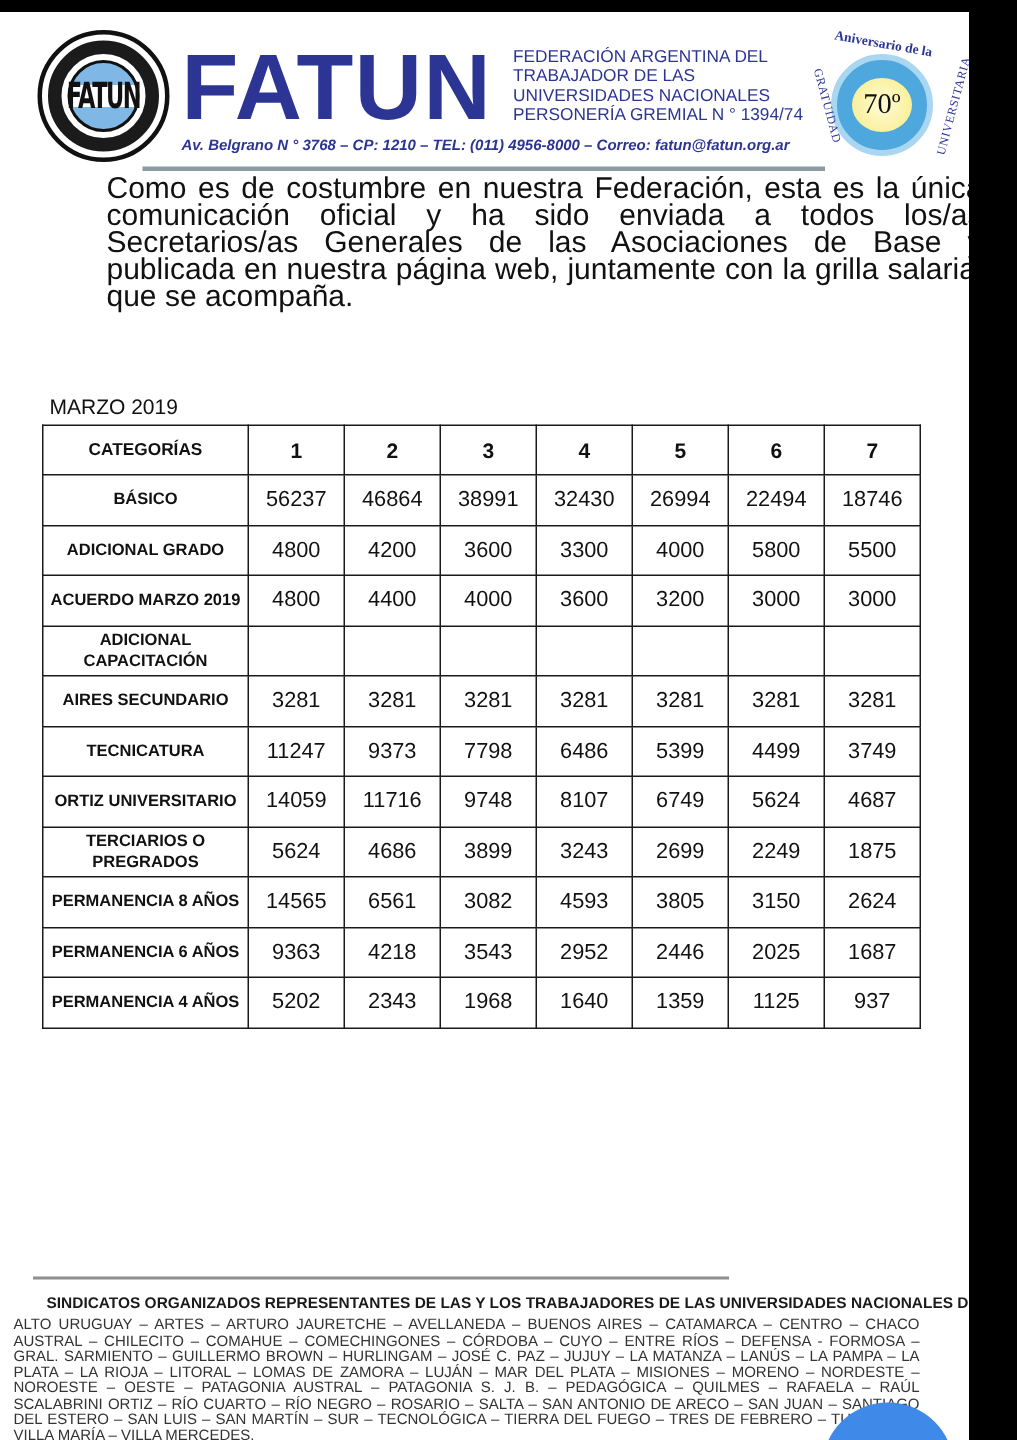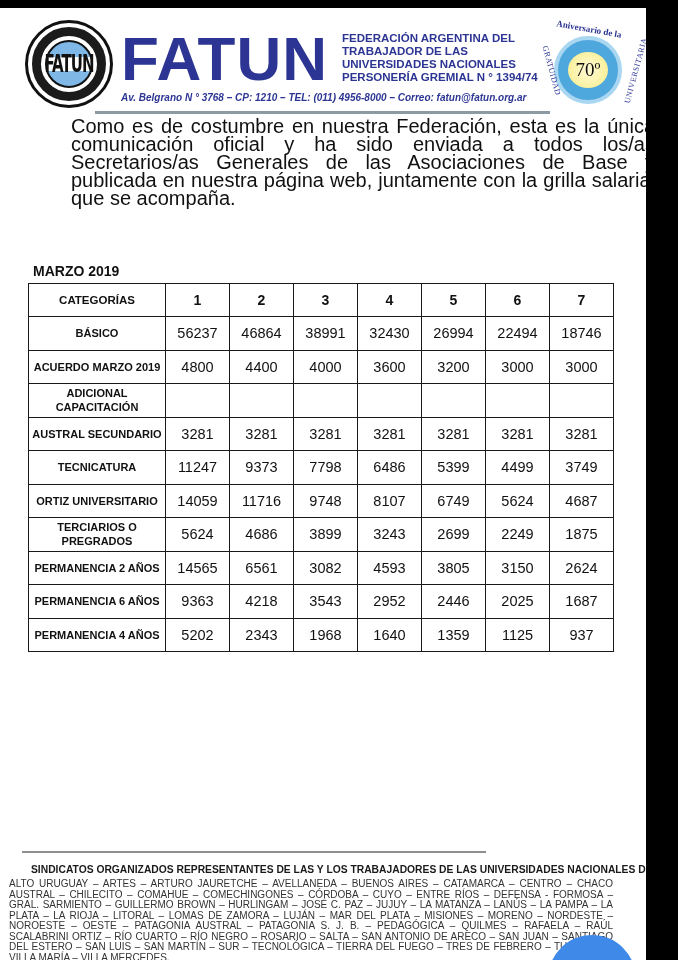--- a/index.html
+++ b/index.html
@@ -30,21 +30,21 @@
     font-family: "DejaVu Sans", sans-serif; font-weight: bold; font-size: 15px; color: #111;
     letter-spacing: -1px; transform: scaleY(1.6);
   }
 
   .brand {
     position: absolute; left: 121px; top: 22px; font-size: 62px; line-height: 58px;
     font-weight: bold; color: #2c3593; letter-spacing: 1px;
   }
   .brand-lines {
     position: absolute; left: 342px; top: 24px; font-size: 11.5px; line-height: 13px;
-    font-weight: bold; color: #2c3593;
+    font-weight: normal; color: #2c3593;
   }
   .address {
     position: absolute; left: 121px; top: 84px; font-size: 10px; font-weight: bold; color: #2c3593;
     white-space: nowrap;
     font-style: italic;
   }
   .header-rule {
     position: absolute; left: 95px; top: 103px; width: 455px; height: 3px; background: #8c9aa4;
   }
 
@@ -80,21 +80,21 @@
   
   .intro {
     position: absolute; left: 29px; top: 109px; width: 584px;
     font-size: 20px; line-height: 18px; color: #111; text-align: justify;
     text-align-last: left;
     margin-left: 42px;
   }
 
   
   .table-title {
-    position: absolute; left: 33px; top: 255px; font-size: 14px; font-weight: bold; color: #111;
+    position: absolute; left: 33px; top: 255px; font-size: 14px; font-weight: normal; color: #111;
   }
   table.grid {
     position: absolute; left: 28px; top: 275px; width: 585px;
     border-collapse: collapse; table-layout: fixed;
   }
   table.grid td, table.grid th {
     border: 1.5px solid #1a1a1a; text-align: center; vertical-align: middle; color: #111;
   }
   table.grid col.c0 { width: 137px; }
   table.grid col.cn { width: 64px; }
@@ -186,41 +186,51 @@
           <td class="label">BÁSICO</td>
           <td>56237</td>
           <td>46864</td>
           <td>38991</td>
           <td>32430</td>
           <td>26994</td>
           <td>22494</td>
           <td>18746</td>
         </tr>
         <tr>
+          <td class="label">ADICIONAL GRADO</td>
+          <td>4800</td>
+          <td>4200</td>
+          <td>3600</td>
+          <td>3300</td>
+          <td>4000</td>
+          <td>5800</td>
+          <td>5500</td>
+        </tr>
+        <tr>
           <td class="label">ACUERDO MARZO 2019</td>
           <td>4800</td>
           <td>4400</td>
           <td>4000</td>
           <td>3600</td>
           <td>3200</td>
           <td>3000</td>
           <td>3000</td>
         </tr>
         <tr>
           <td class="label">ADICIONAL CAPACITACIÓN</td>
           <td></td>
           <td></td>
           <td></td>
           <td></td>
           <td></td>
           <td></td>
           <td></td>
         </tr>
         <tr>
-          <td class="label">AUSTRAL SECUNDARIO</td>
+          <td class="label">AIRES SECUNDARIO</td>
           <td>3281</td>
           <td>3281</td>
           <td>3281</td>
           <td>3281</td>
           <td>3281</td>
           <td>3281</td>
           <td>3281</td>
         </tr>
         <tr>
           <td class="label">TECNICATURA</td>
@@ -246,21 +256,21 @@
           <td class="label">TERCIARIOS O PREGRADOS</td>
           <td>5624</td>
           <td>4686</td>
           <td>3899</td>
           <td>3243</td>
           <td>2699</td>
           <td>2249</td>
           <td>1875</td>
         </tr>
         <tr>
-          <td class="label">PERMANENCIA 2 AÑOS</td>
+          <td class="label">PERMANENCIA 8 AÑOS</td>
           <td>14565</td>
           <td>6561</td>
           <td>3082</td>
           <td>4593</td>
           <td>3805</td>
           <td>3150</td>
           <td>2624</td>
         </tr>
         <tr>
           <td class="label">PERMANENCIA 6 AÑOS</td>

